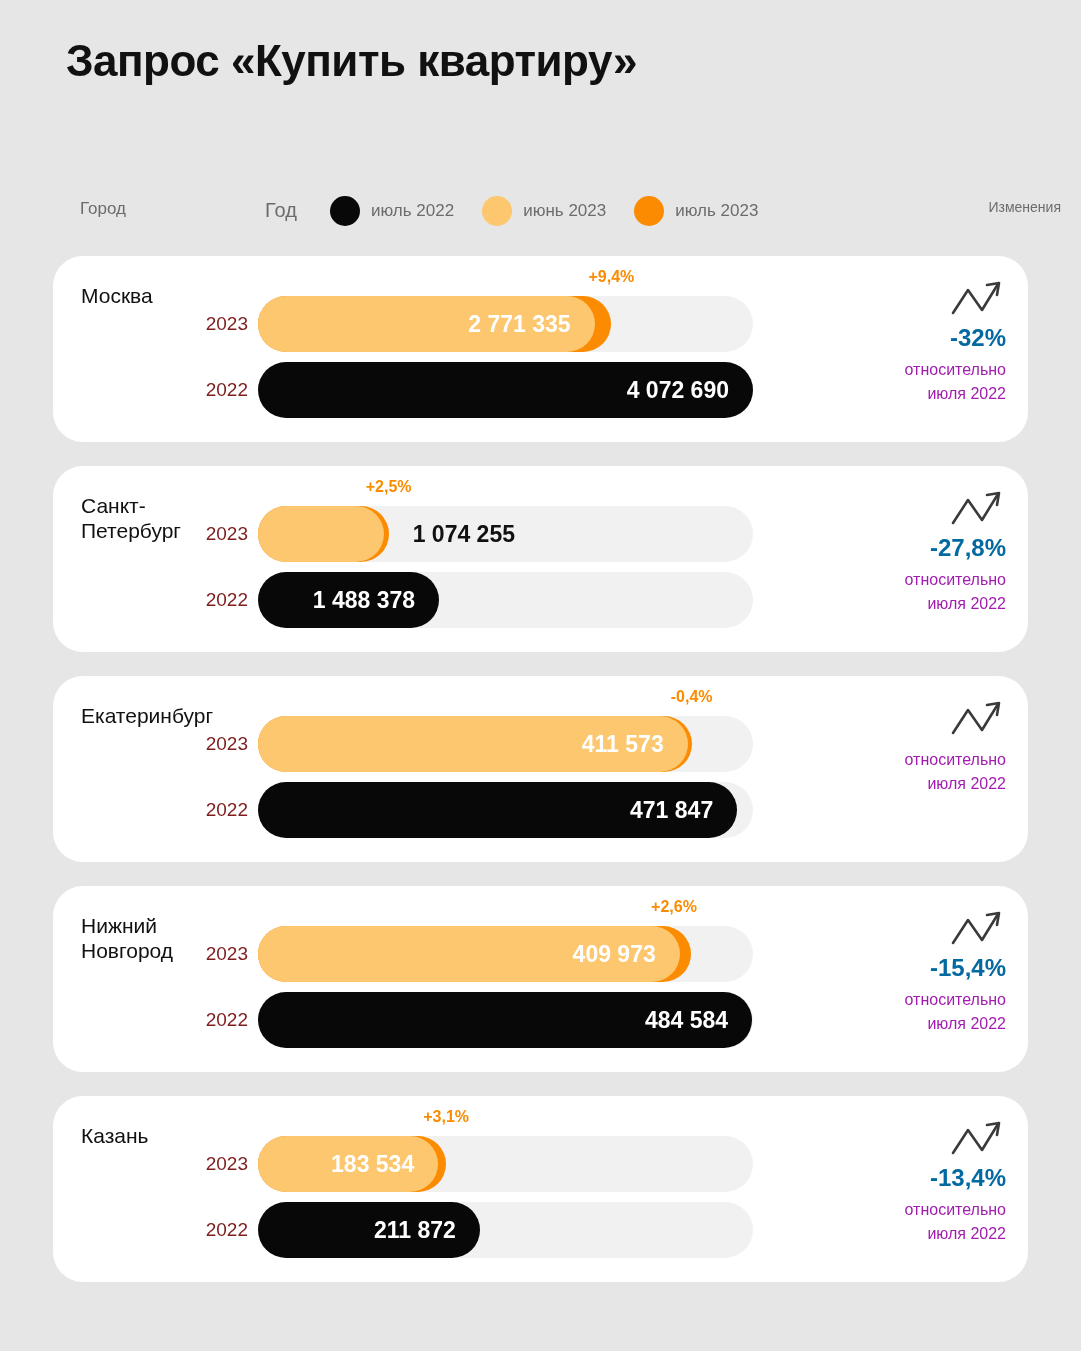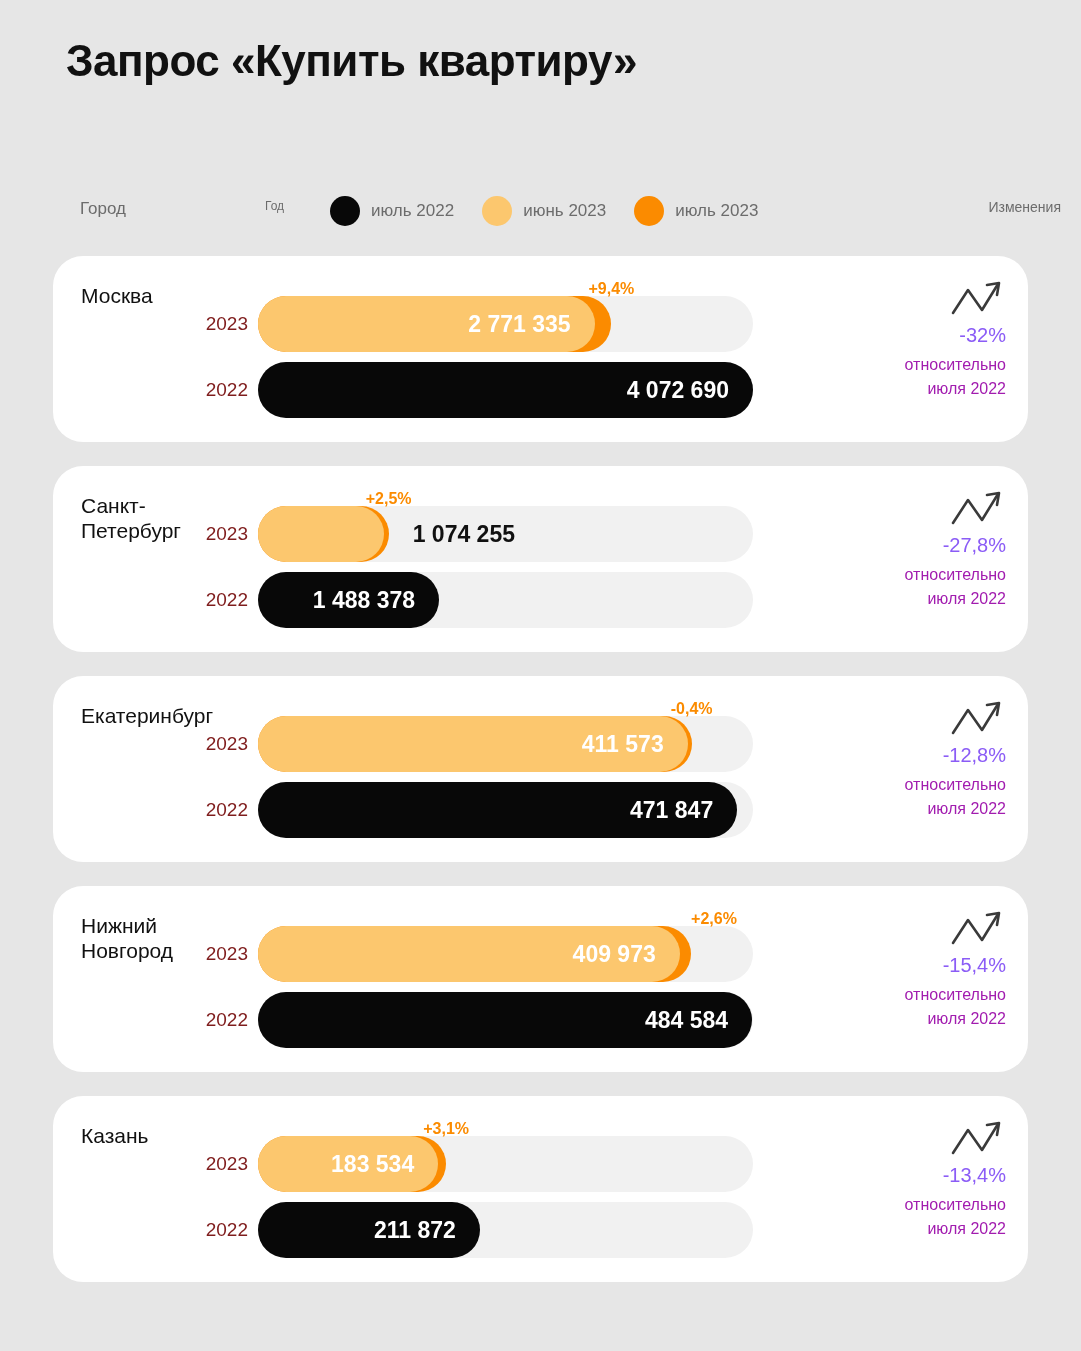--- a/index.html
+++ b/index.html
@@ -47,21 +47,21 @@
     position: absolute;
     left: 80px;
     top: 3px;
     font-size: 17px;
     color: #6c6c6c;
   }
   .legend-year {
     position: absolute;
     left: 265px;
     top: 3px;
-    font-size: 12px;
+    font-size: 20px;
     color: #6c6c6c;
   }
   .legend-items {
     position: absolute;
     left: 330px;
     top: 0;
     display: flex;
     align-items: center;
     gap: 0;
   }
@@ -186,41 +186,40 @@
   }
 
   .delta-badge {
     position: absolute;
     top: -28px;
     font-size: 16px;
     font-weight: 700;
     color: #fb8b00;
     white-space: nowrap;
     transform: translateX(-50%);
-    margin-top: 12px;
   }
 
   
   .change-col {
     position: absolute;
     right: 22px;
     top: 22px;
     width: 180px;
     text-align: right;
   }
   .trend-icon {
     display: block;
     margin-left: auto;
     margin-right: 2px;
     margin-bottom: 2px;
   }
   .change-pct {
-    font-size: 20px;
-    font-weight: 400;
-    color: #8b5cf6;
+    font-size: 24px;
+    font-weight: 700;
+    color: #0369a1;
     line-height: 1.15;
     white-space: nowrap;
   }
   .change-note {
     margin-top: 6px;
     font-size: 16px;
     color: #a21caf;
     line-height: 1.5;
   }
 </style>
@@ -334,37 +333,36 @@
               <div class="fill fill-black" style="width: 479.16px;"></div>
               <div class="bar-value-in" style="right: 39.84px;">471 847</div>
             </div>
           </div>
         </div>
         <div class="change-col">
           <svg class="trend-icon" width="54" height="44" viewBox="0 0 54 44">
             <path d="M3 35 L18 12 L32 32 L48 6" fill="none" stroke="#3a3a3a" stroke-width="2.6" stroke-linecap="round" stroke-linejoin="round"></path>
             <path d="M37 7 L49 5 L47 17" fill="none" stroke="#3a3a3a" stroke-width="2.6" stroke-linecap="round" stroke-linejoin="round"></path>
           </svg>
-          <div class="change-pct">-12,8%</div>
           <div class="change-note">
             <div>относительно</div>
             <div>июля 2022</div>
           </div>
         </div>
       </div>
       <div class="card">
         <div class="city-name">Нижний<br>Новгород</div>
         <div class="bars">
           <div class="bar-row">
             <div class="year-label">2023</div>
             <div class="track">
               <div class="fill fill-orange" style="width: 432.63px;"></div>
               <div class="fill fill-light" style="width: 421.74px;"></div>
               <div class="bar-value-in" style="right: 97.26px;">409 973</div>
-              <div class="delta-badge" style="left: 456px;">+2,6%</div>
+              <div class="delta-badge" style="left: 416px;">+2,6%</div>
             </div>
           </div>
           <div class="bar-row">
             <div class="year-label">2022</div>
             <div class="track">
               <div class="fill fill-black" style="width: 494.01px;"></div>
               <div class="bar-value-in" style="right: 24.99px;">484 584</div>
             </div>
           </div>
         </div>

